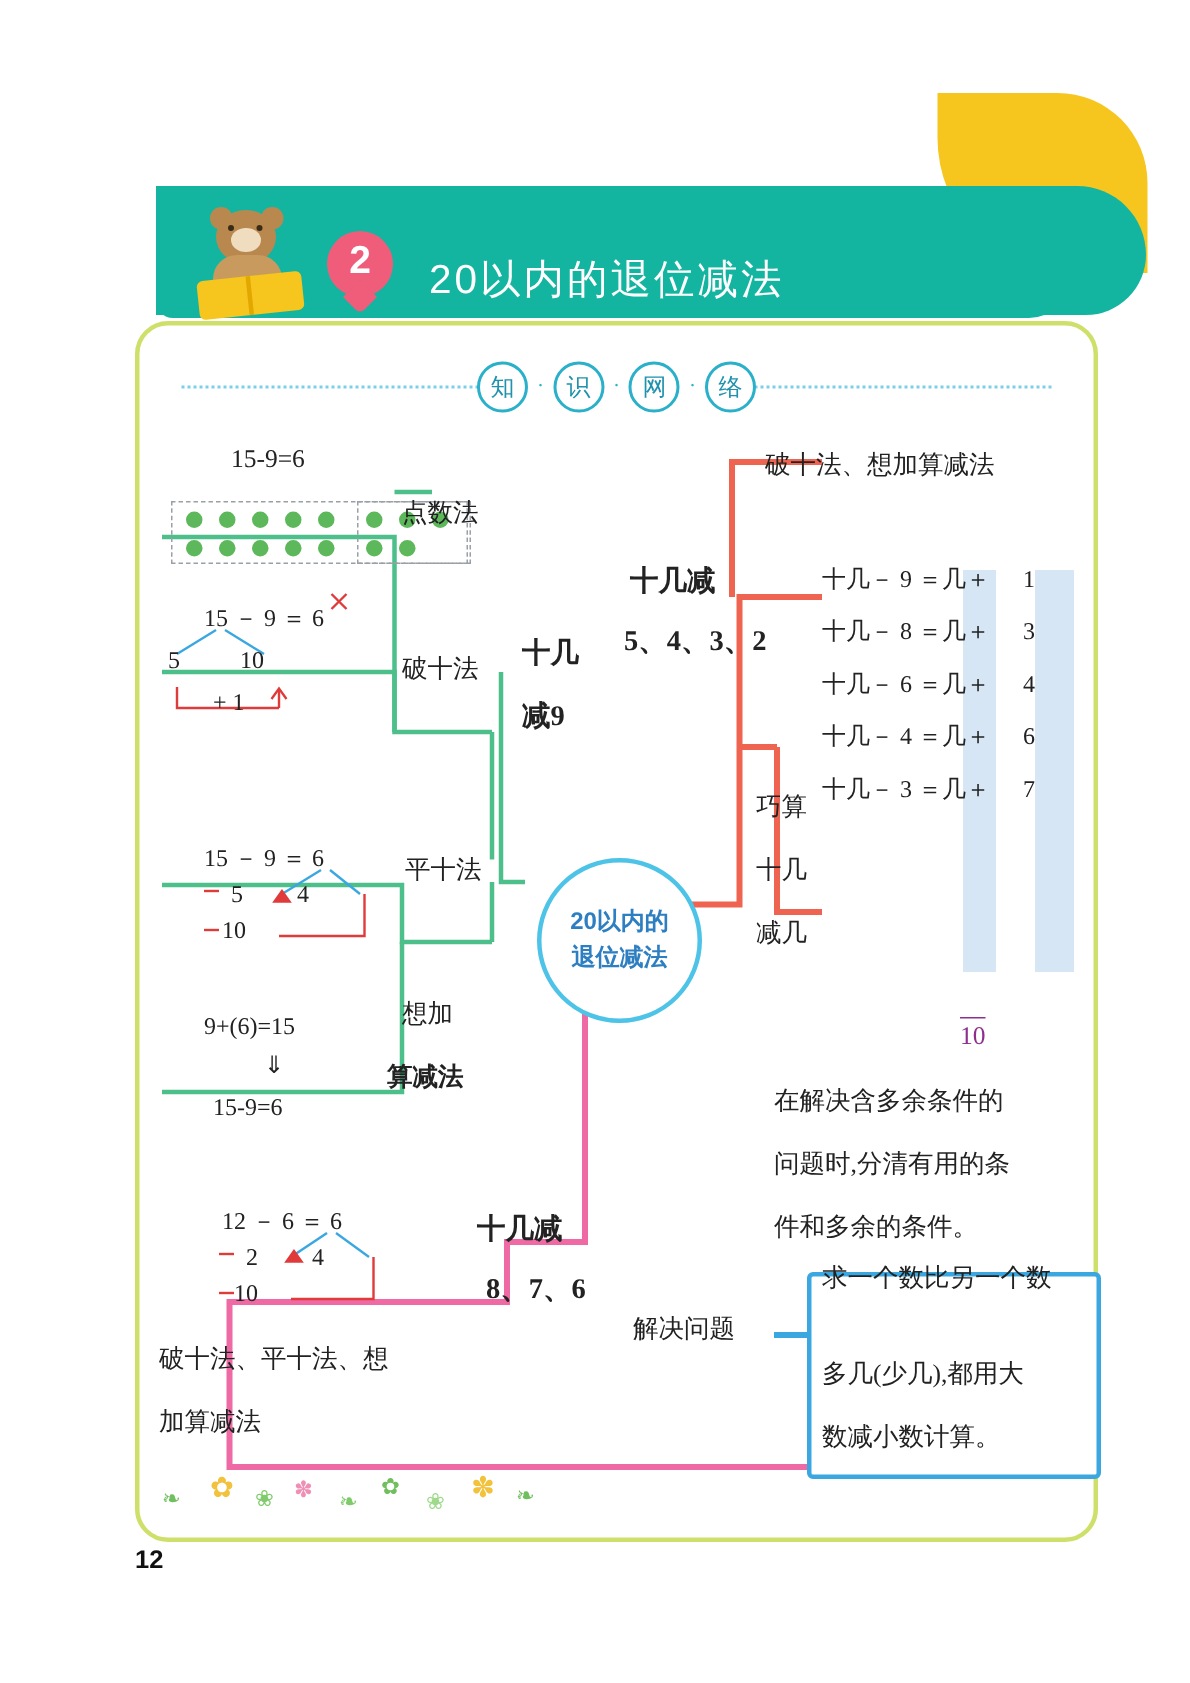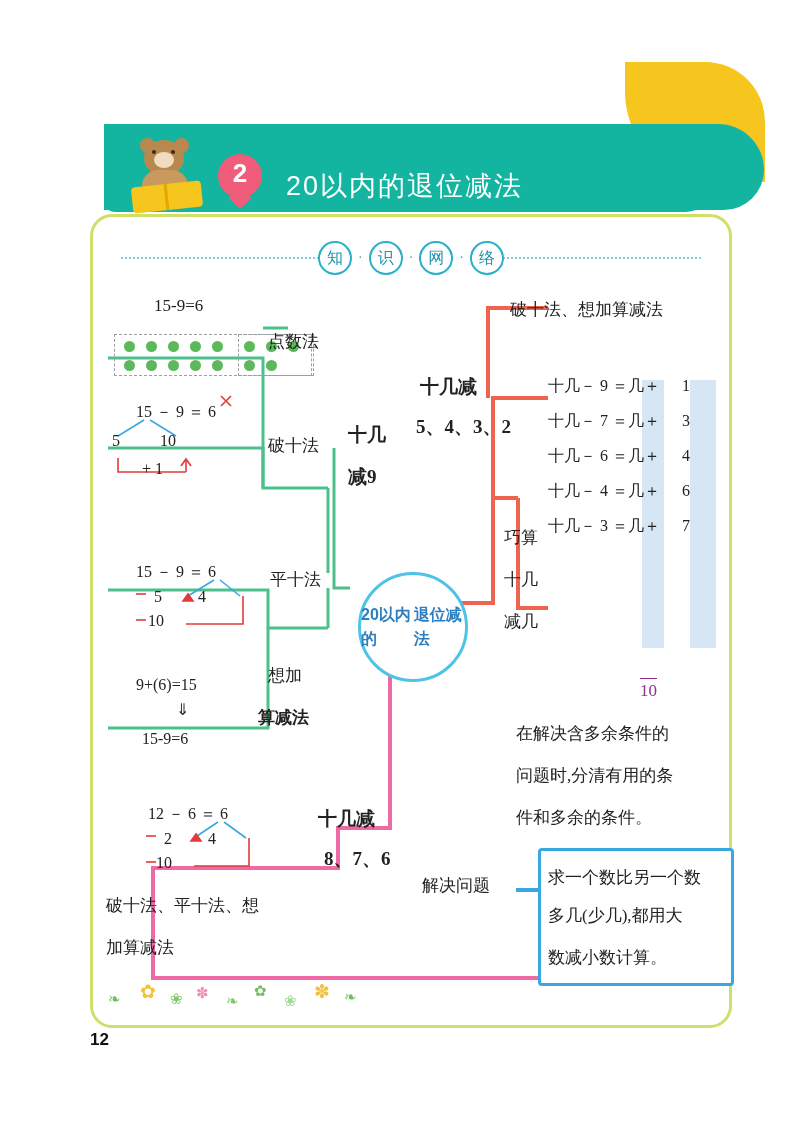--- a/index.html
+++ b/index.html
@@ -35,21 +35,21 @@
   .frame{position:absolute;left:72px;top:186px;width:636px;height:808px;border:3px solid #cfe06a;border-radius:22px;}
   .dotline{position:absolute;top:40px;height:0;border-top:2px dotted #7bd0e8;}
   .dotline.l{left:28px;width:230px;}
   .dotline.r{right:28px;width:230px;}
   .know-title{position:absolute;left:50%;top:24px;transform:translateX(-50%);display:flex;gap:6px;align-items:center;}
   .kt{width:30px;height:30px;border-radius:50%;border:2px solid #2bb0c9;color:#2092ad;font-size:16px;
       display:flex;align-items:center;justify-content:center;background:#fff;font-family:"Liberation Sans",sans-serif;}
   .ktdot{color:#2bb0c9;font-size:14px;}
   
   .bubble{position:absolute;left:340px;top:544px;width:104px;height:104px;border-radius:50%;border:3px solid #4ec3e8;background:#fff;
-      display:flex;flex-direction:row;align-items:center;justify-content:center;color:#2d7fc1;font-size:16px;line-height:1.5;
+      display:flex;flex-direction:column;align-items:center;justify-content:center;color:#2d7fc1;font-size:16px;line-height:1.5;
       font-family:"Liberation Sans",sans-serif;font-weight:bold;z-index:6;}
   
   .t{position:absolute;font-size:17px;color:#222;white-space:nowrap;}
   .tb{font-weight:bold;}
   .calc{position:absolute;font-size:16px;color:#222;white-space:nowrap;font-family:"Liberation Serif",serif;}
   svg.lines{position:absolute;left:0;top:0;width:793px;height:1122px;pointer-events:none;}
   .tbl{position:absolute;left:530px;top:348px;}
   .tbl .row{height:35px;font-size:16px;color:#222;white-space:nowrap;}
   .hl{position:absolute;background:#cfe2f3;opacity:.85;}
   .pgnum{position:absolute;left:72px;top:1002px;font-size:17px;font-weight:bold;color:#111;font-family:"Liberation Sans",sans-serif;}
@@ -241,21 +241,21 @@
   <div class="t" style="left:486px;top:498px;">巧算</div>
   <div class="t" style="left:486px;top:540px;">十几</div>
   <div class="t" style="left:486px;top:582px;">减几</div>
 
   <div class="tbl">
     <div class="row">
       <span>十几－ 9 ＝几＋</span>
       <span style="margin-left:18px;">1</span>
     </div>
     <div class="row">
-      <span>十几－ 7 ＝几＋</span>
+      <span>十几－ 8 ＝几＋</span>
       <span style="margin-left:18px;">3</span>
     </div>
     <div class="row">
       <span>十几－ 6 ＝几＋</span>
       <span style="margin-left:18px;">4</span>
     </div>
     <div class="row">
       <span>十几－ 4 ＝几＋</span>
       <span style="margin-left:18px;">6</span>
     </div>
@@ -264,21 +264,21 @@
       <span style="margin-left:18px;">7</span>
     </div>
   </div>
   <div class="t" style="left:622px;top:650px;color:#8e2f8e;border-top:1.5px solid #8e2f8e;padding-top:2px;">10</div>
 
   <div class="t" style="left:498px;top:694px;">在解决含多余条件的</div>
   <div class="t" style="left:498px;top:736px;">问题时,分清有用的条</div>
   <div class="t" style="left:498px;top:778px;">件和多余的条件。</div>
 
   <div style="position:absolute;left:520px;top:820px;width:190px;height:132px;border:3px solid #3aa7e0;border-radius:4px;background:#fff;"></div>
-  <div class="t" style="left:530px;top:838px;text-align:right;">求一个数比另一个数</div>
+  <div class="t" style="left:530px;top:812px;text-align:right;">求一个数比另一个数</div>
   <div class="t" style="left:530px;top:876px;">多几(少几),都用大</div>
   <div class="t" style="left:530px;top:918px;">数减小数计算。</div>
 
   <div class="flowers">
     <span class="fl" style="left:0;top:12px;color:#6fbf5e;">❧</span>
     <span class="fl" style="left:32px;top:2px;color:#f2c23c;font-size:19px;">✿</span>
     <span class="fl" style="left:62px;top:12px;color:#7fcb6b;">❀</span>
     <span class="fl" style="left:88px;top:6px;color:#ef8fb5;">✽</span>
     <span class="fl" style="left:118px;top:14px;color:#7fcb6b;">❧</span>
     <span class="fl" style="left:146px;top:4px;color:#6fbf5e;">✿</span>

